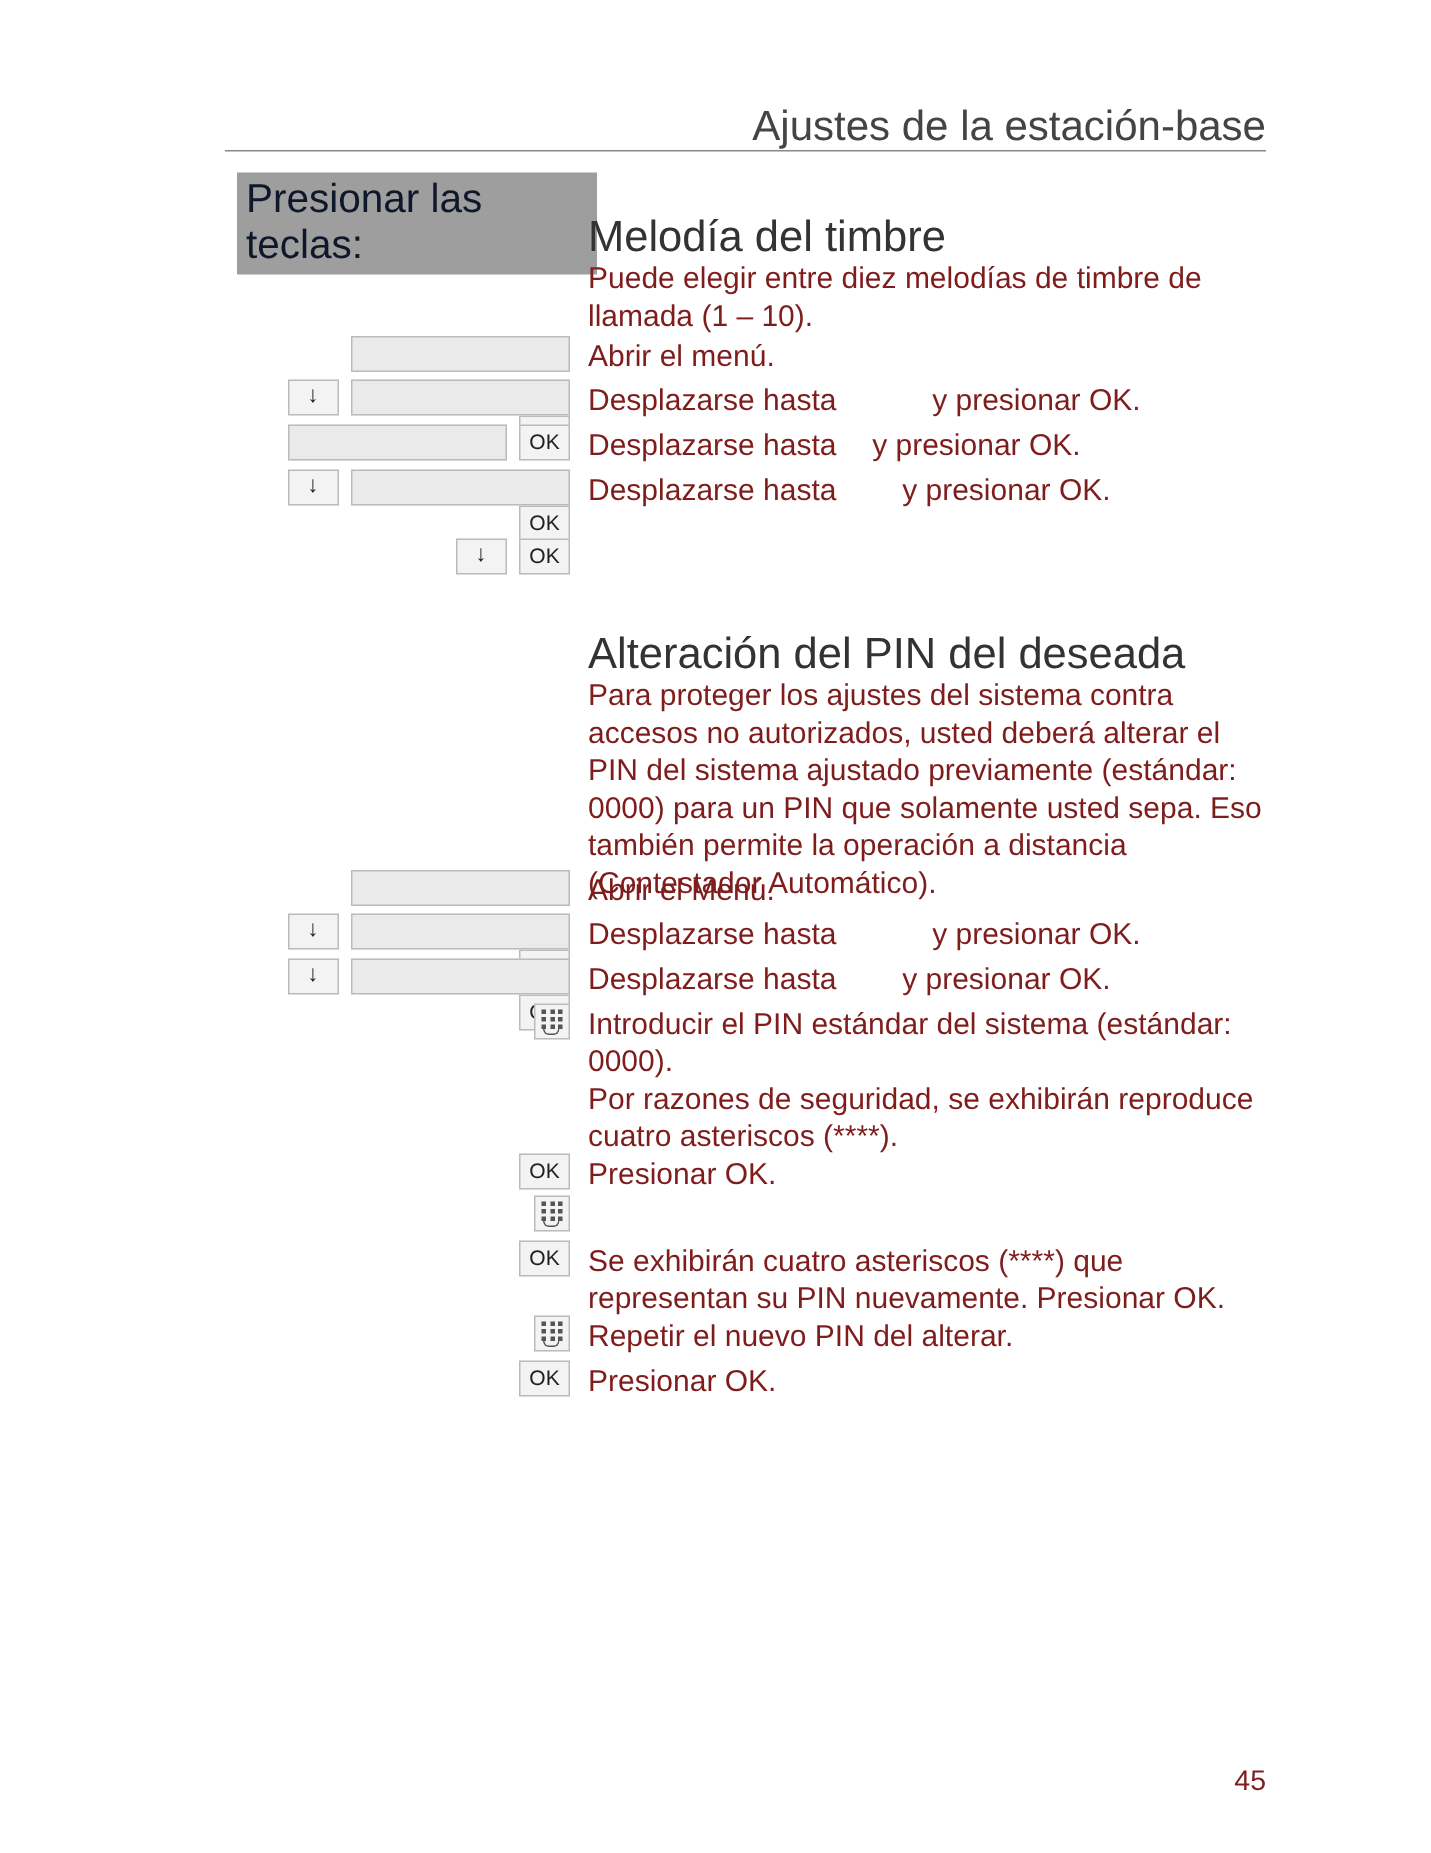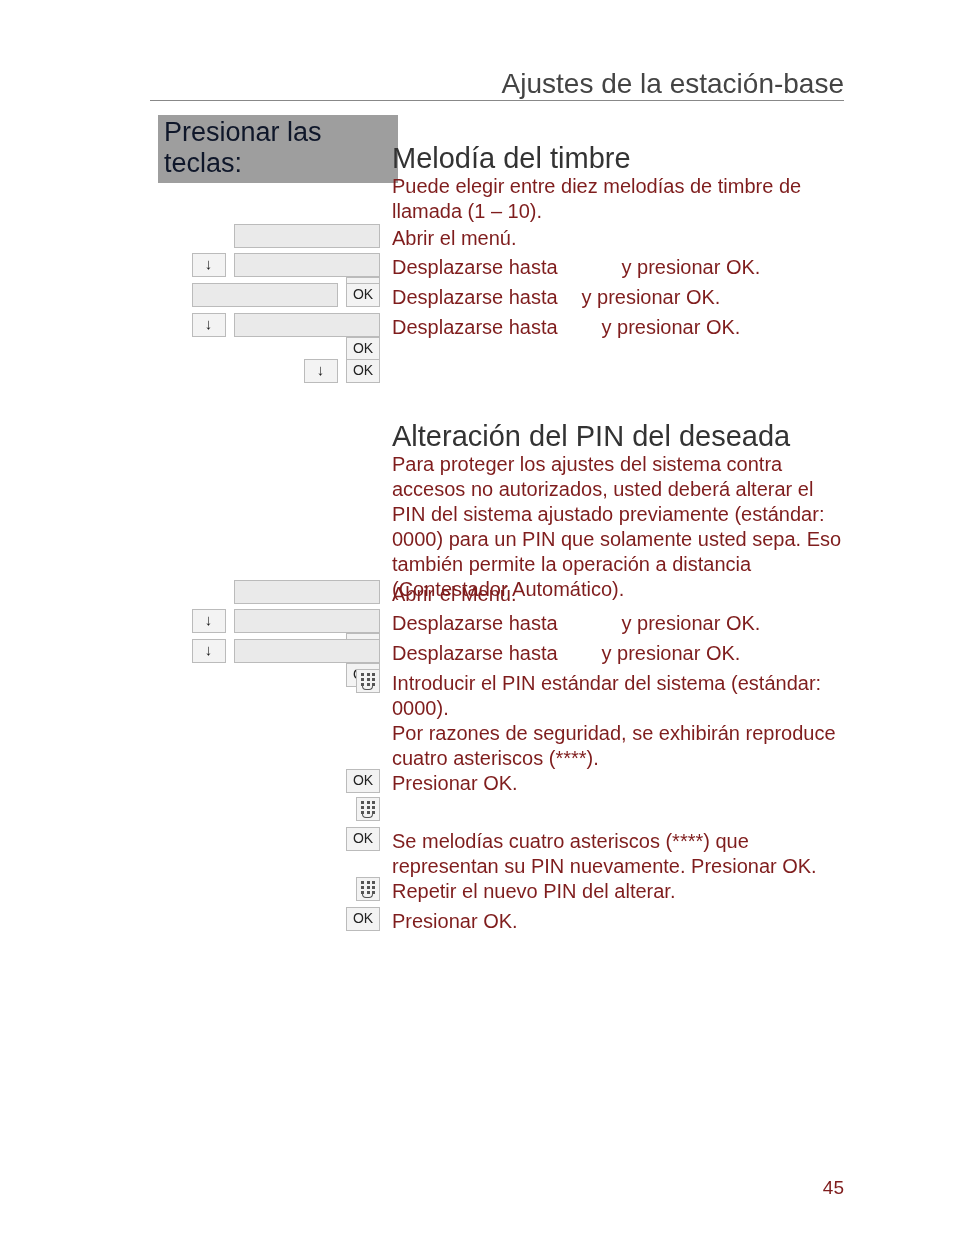--- a/index.html
+++ b/index.html
@@ -154,21 +154,21 @@
           <span></span>
           <span></span>
         </span>
       <span class="hand"></span>
     </span>
   </div>
 
   <div class="keycell" style="top:827px">
     <span class="key sys">OK</span>
   </div>
-  <div class="rightcol" style="top:829px"><span class="p">Se melodías cuatro asteriscos (****) que representan su PIN nuevamente. Presionar OK.</span></div>
+  <div class="rightcol" style="top:829px"><span class="p">Se exhibirán cuatro asteriscos (****) que representan su PIN nuevamente. Presionar OK.</span></div>
 
   <div class="keycell" style="top:877px">
     <span class="keypad">
       <span class="row r1">
           <span></span>
           <span></span>
           <span></span>
         </span>
       <span class="row r2">
           <span></span>

